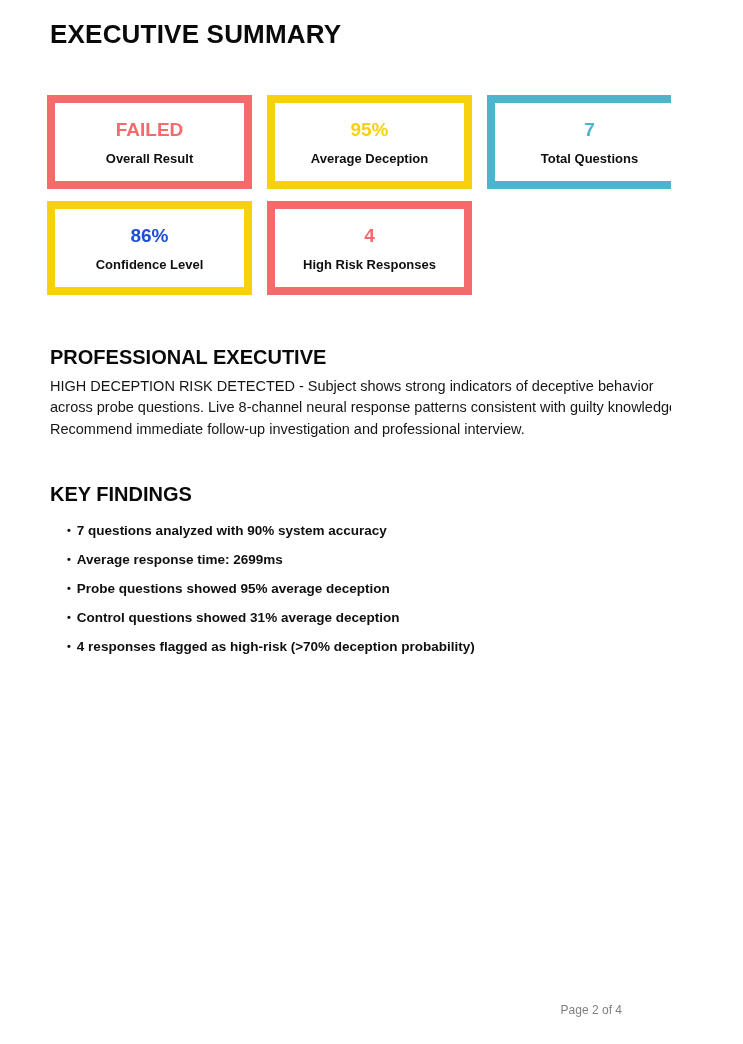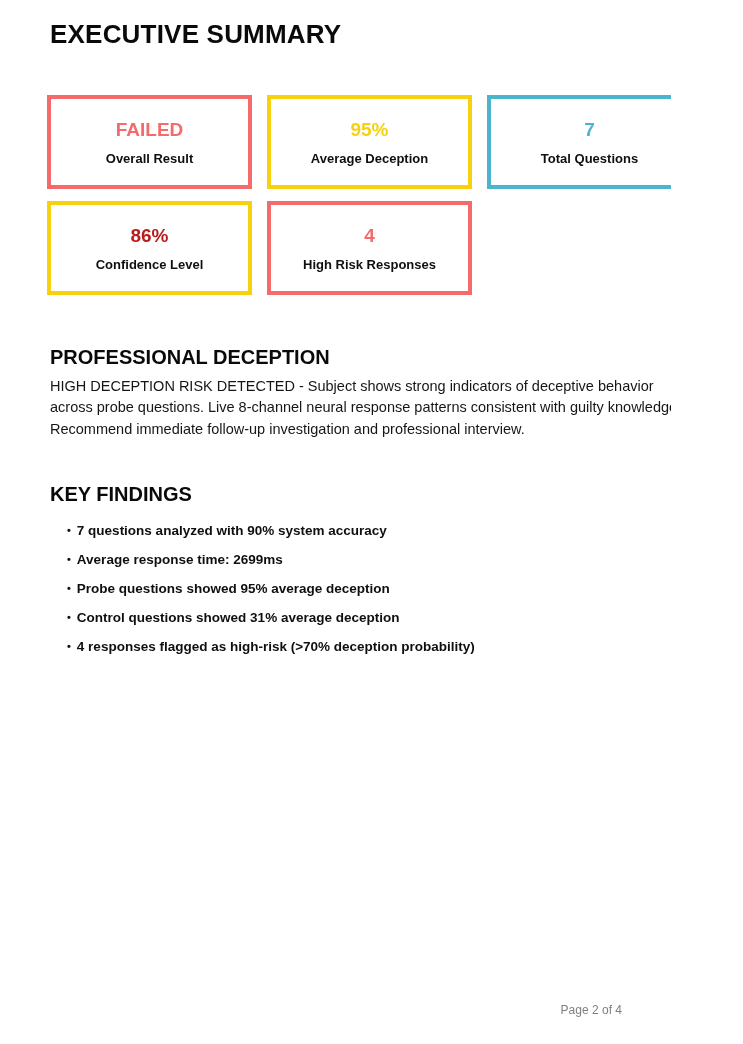--- a/index.html
+++ b/index.html
@@ -30,21 +30,21 @@
     top: 95px;
     display: grid;
     grid-template-columns: repeat(3, 205px);
     column-gap: 15px;
     row-gap: 12px;
   }
   .stat-card {
     box-sizing: border-box;
     width: 205px;
     height: 94px;
-    border: 4px solid #15803d;
+    border: 8px solid #15803d;
     background: #ffffff;
     display: flex;
     flex-direction: column;
     align-items: center;
     justify-content: center;
     text-align: center;
   }
   .stat-value {
     font-size: 19px;
     font-weight: bold;
@@ -135,32 +135,32 @@
       <div class="stat-label">Average Deception</div>
     </div>
 
     <div class="stat-card" style="border-color: rgb(74, 181, 205);">
       <div class="stat-value" style="color: rgb(74, 181, 205);">7</div>
       <div class="stat-label">Total Questions</div>
     </div>
 
 
     <div class="stat-card" style="border-color: rgb(248, 209, 14);">
-      <div class="stat-value" style="color: #b91c1c;">86%</div>
+      <div class="stat-value" style="color: #1d4ed8;">86%</div>
       <div class="stat-label">Confidence Level</div>
     </div>
 
     <div class="stat-card" style="border-color: rgb(245, 107, 107);">
       <div class="stat-value" style="color: rgb(245, 107, 107);">4</div>
       <div class="stat-label">High Risk Responses</div>
     </div>
 
   </div>
 
-  <h2 class="section-heading assessment-heading">PROFESSIONAL DECEPTION</h2>
+  <h2 class="section-heading assessment-heading">PROFESSIONAL EXECUTIVE</h2>
 
   <p class="assessment-body">HIGH DECEPTION RISK DETECTED - Subject shows strong indicators of deceptive behavior across probe questions. Live 8-channel neural response patterns consistent with guilty knowledge. Recommend immediate follow-up investigation and professional interview.</p>
 
   <h2 class="section-heading findings-heading">KEY FINDINGS</h2>
 
   <ul class="findings-list">
     <li class="finding-item">
       <span class="bullet-char">•</span><span>7 questions analyzed with 90% system accuracy</span>
     </li>
     <li class="finding-item">

